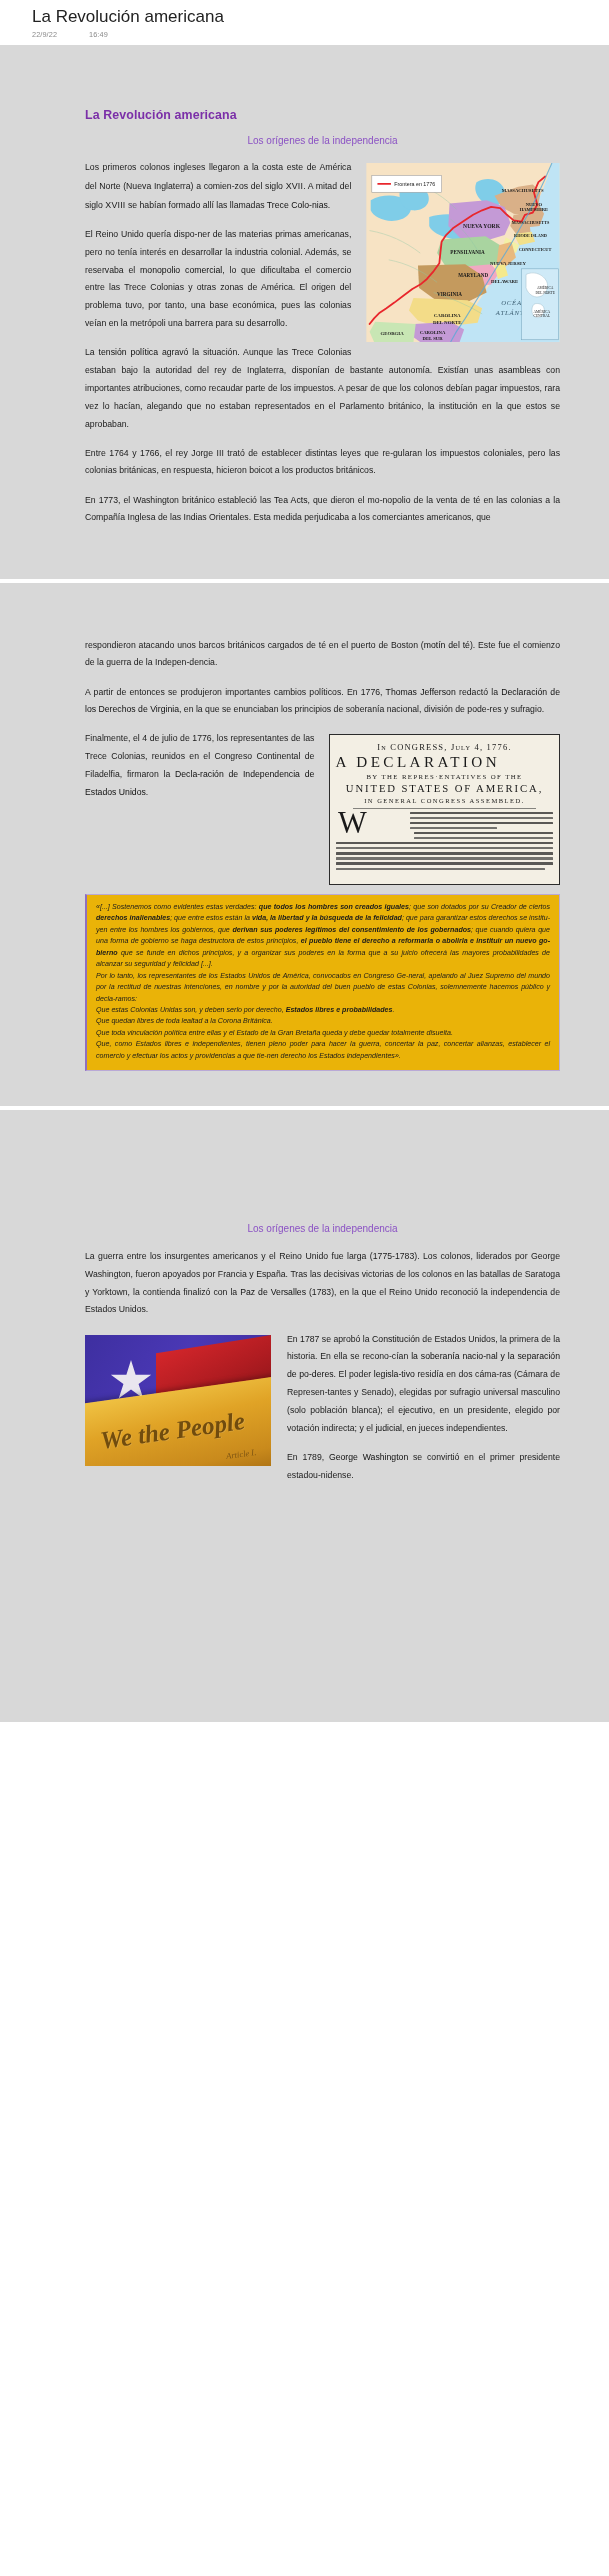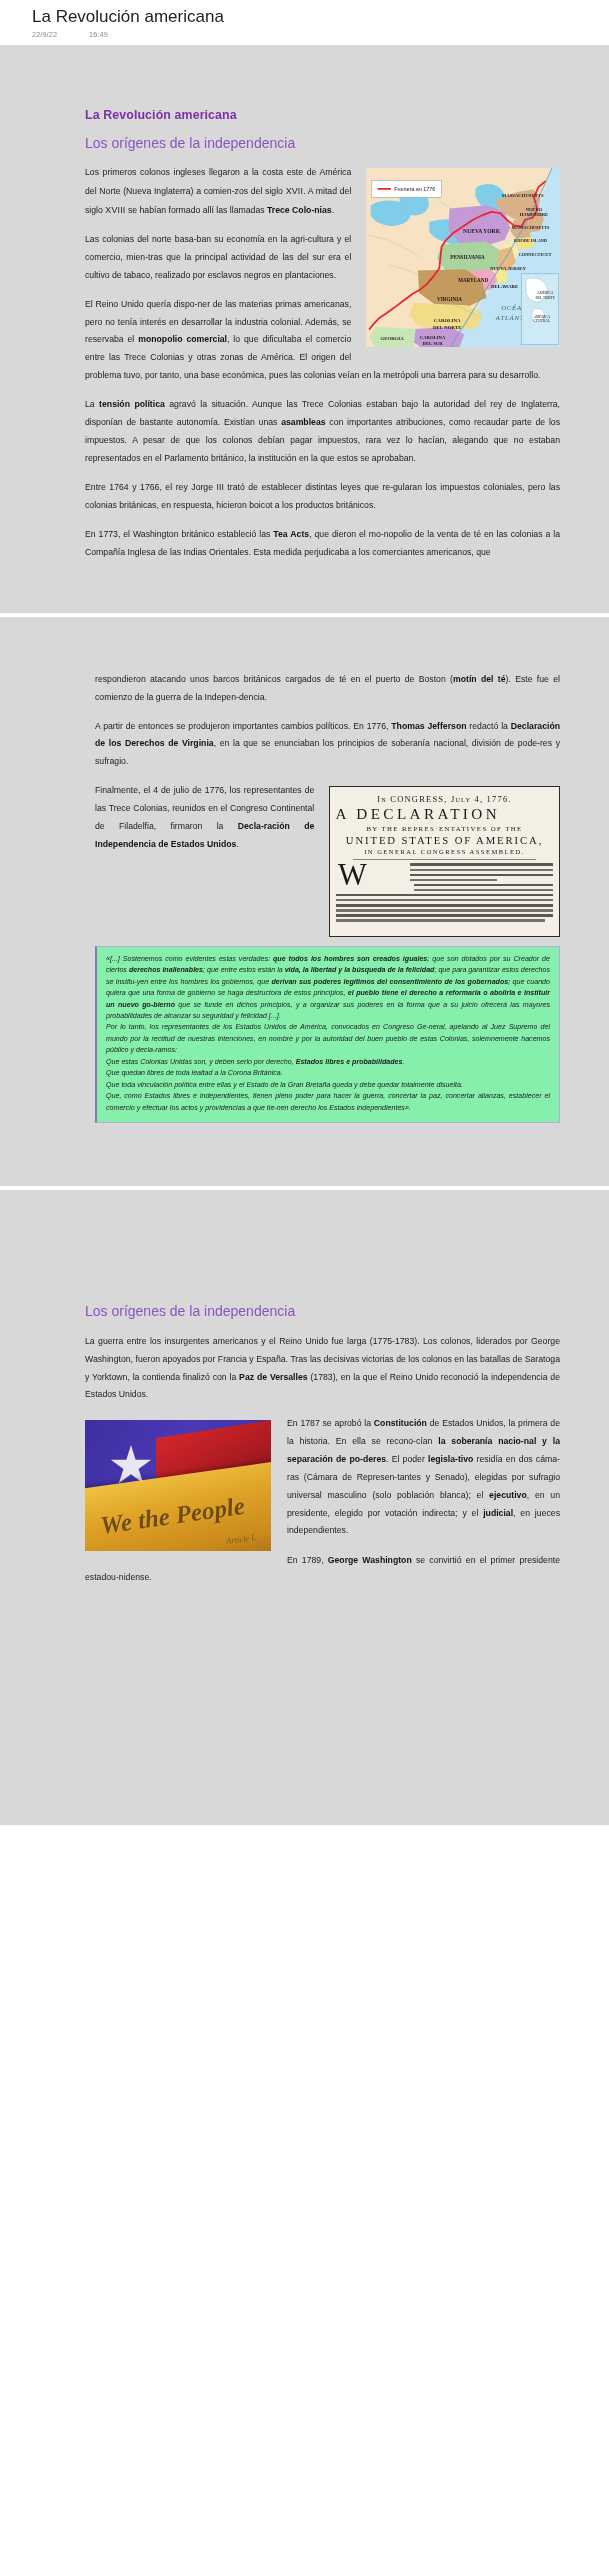--- a/index.html
+++ b/index.html
@@ -37,48 +37,49 @@
     background:#d8d8d8;
     width:609px;
     padding:0 0 0 0;
     position:relative;
   }
   .page + .page { border-top:4.5px solid #ffffff; }
   .page-inner {
     padding:41px 49px 40px 85px;
   }
   .page-1 .page-inner { padding-top:63px; }
-  .page-2 .page-inner { padding-top:54px; padding-bottom:63px;margin-left:10px; }
+  .page-2 .page-inner { padding-top:54px; padding-bottom:35px; }
   .page-3 .page-inner { padding-top:113px; padding-bottom:226px; }
 
   
   h1.section-title {
     color:#7b2fa8;
     font-size:12.4px;
     font-weight:700;
     margin:0 0 12.4px 0;
     letter-spacing:0.1px;
   }
   h2.subsection-title {
     color:#8b52c4;
-    font-size:14px;
+    font-size:10px;
     font-weight:400;
     margin:0 0 13.5px 0;
+    text-align:center;
   }
 
   
   p.body {
     color:#1b1b1b;
     font-size:8.7px;
     line-height:2.05;
     text-align:justify;
     margin:0 0 11.3px 0;
     hyphens:manual;
   }
-  p.body b, p.body strong { font-weight:700; color:#111; }
+  p.body b, p.body strong { font-weight:400; color:#111; }
   .smallcaps { font-variant:small-caps; font-size:1.02em; letter-spacing:0.2px; }
 
   
   .fig-right {
     float:right;
     margin:3.4px 0 5.6px 14.7px;
   }
   .fig-left {
     float:left;
     margin:4.5px 16px 6.8px 0;
@@ -157,21 +158,21 @@
   .const-article {
     position:absolute; right:8%; bottom:5%;
     font-family:"Liberation Serif", serif; font-style:italic;
     font-size:8.5px; color:#6b4710; opacity:.8; transform:rotate(-8deg);
   }
 
   
   .quote-box {
     border:0.6px solid #b9a9d6;
     border-left:2.3px solid #8f6fc0;
-    background:#86efac;
+    background:#eab308;
     padding:6.8px 9px 8px 9px;
     margin:3.4px 0 0 0;
   }
   .quote-box p {
     font-style:italic;
     font-size:7.1px;
     line-height:1.62;
     color:#1b1b1b;
     margin:0;
     text-align:justify;
@@ -286,21 +287,20 @@
                 <text x="312" y="266" font-family="Liberation Serif, serif" font-size="6.4" fill="#1a1a1a" text-anchor="middle">AMÉRICA</text>
                 <text x="312" y="274" font-family="Liberation Serif, serif" font-size="6.4" fill="#1a1a1a" text-anchor="middle">CENTRAL</text>
               </g>
             </g>
           </svg>
         </div>
       </div>
 
       <p class="body"><span>Los primeros colonos ingleses llegaron a la costa este de América del Norte (Nueva Inglaterra) a comien-zos del siglo </span><span class="smallcaps">XVII</span><span>. A mitad del siglo </span><span class="smallcaps">XVIII</span><span> se habían formado allí las llamadas </span><b>Trece Colo-nias</b><span>.</span></p>
 
-      <p class="body">Las colonias del norte basa-ban su economía en la agri-cultura y el comercio, mien-tras que la principal actividad de las del sur era el cultivo de tabaco, realizado por esclavos negros en plantaciones.</p>
 
       <p class="body"><span>El Reino Unido quería dispo-ner de las materias primas americanas, pero no tenía interés en desarrollar la industria colonial. Además, se reservaba el </span><b>monopolio comercial</b><span>, lo que dificultaba el comercio entre las Trece Colonias y otras zonas de América. El origen del problema tuvo, por tanto, una base económica, pues las colonias veían en la metrópoli una barrera para su desarrollo.</span></p>
 
       <p class="body"><span>La </span><b>tensión política</b><span> agravó la situación. Aunque las Trece Colonias estaban bajo la autoridad del rey de Inglaterra, disponían de bastante autonomía. Existían unas </span><b>asambleas</b><span> con importantes atribuciones, como recaudar parte de los impuestos. A pesar de que los colonos debían pagar impuestos, rara vez lo hacían, alegando que no estaban representados en el Parlamento británico, la institución en la que estos se aprobaban.</span></p>
 
       <p class="body">Entre 1764 y 1766, el rey Jorge III trató de establecer distintas leyes que re-gularan los impuestos coloniales, pero las colonias británicas, en respuesta, hicieron boicot a los productos británicos.</p>
 
       <p class="body"><span>En 1773, el Washington británico estableció las </span><b>Tea Acts</b><span>, que dieron el mo-nopolio de la venta de té en las colonias a la Compañía Inglesa de las Indias Orientales. Esta medida perjudicaba a los comerciantes americanos, que</span></p>
 
     </div>

